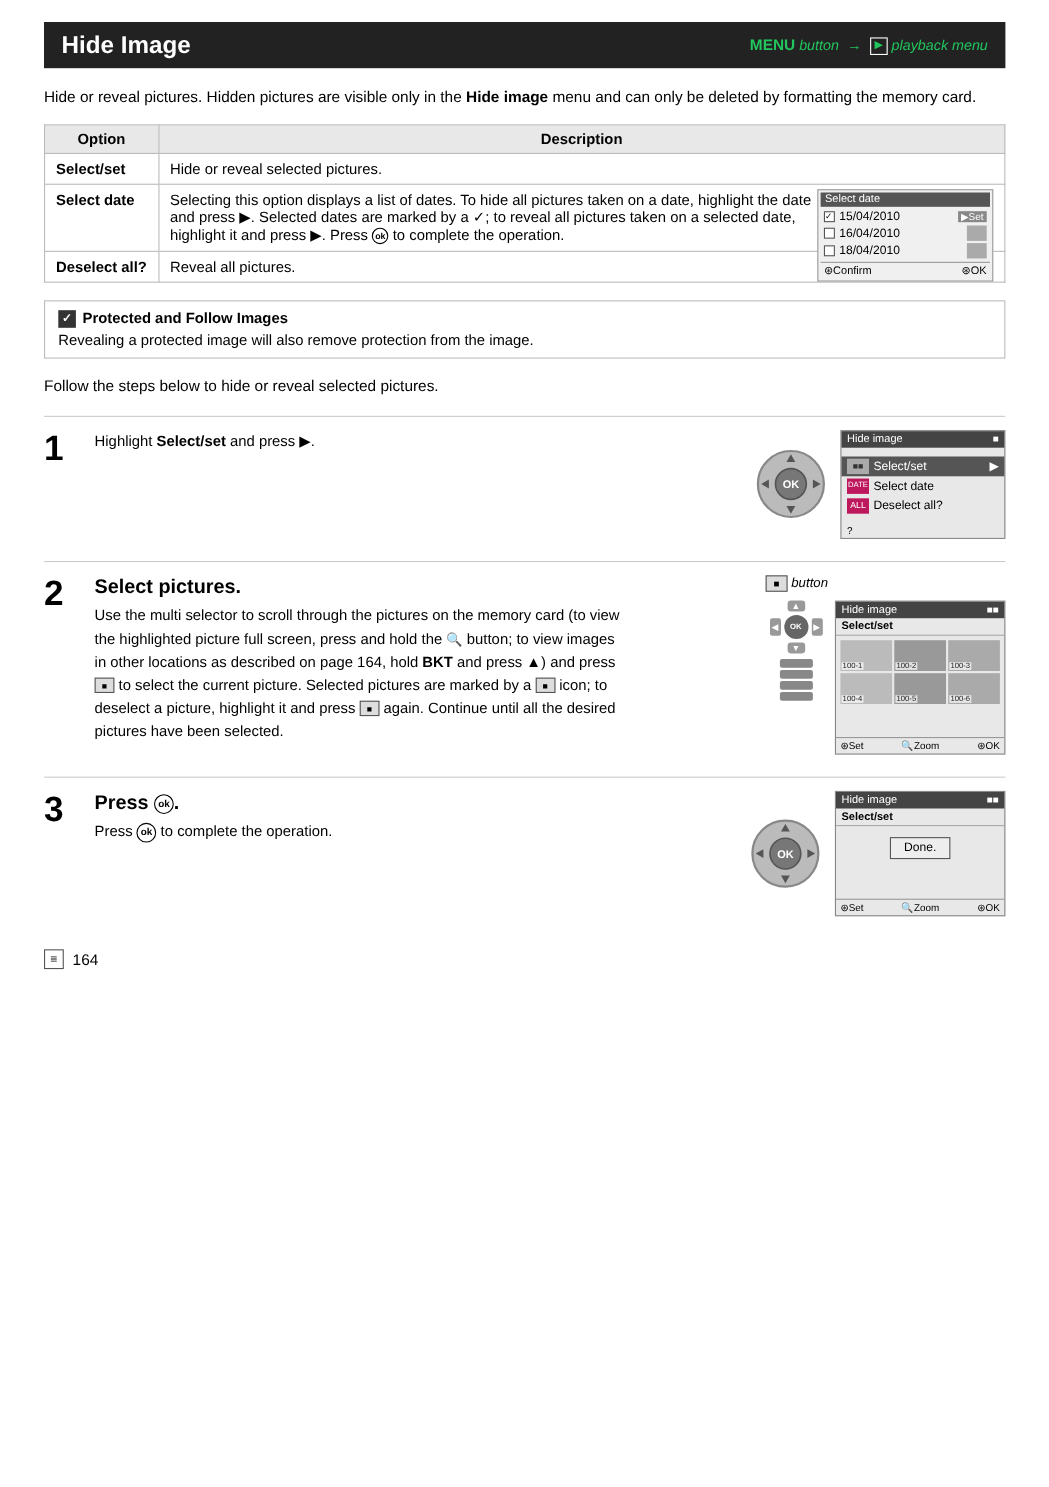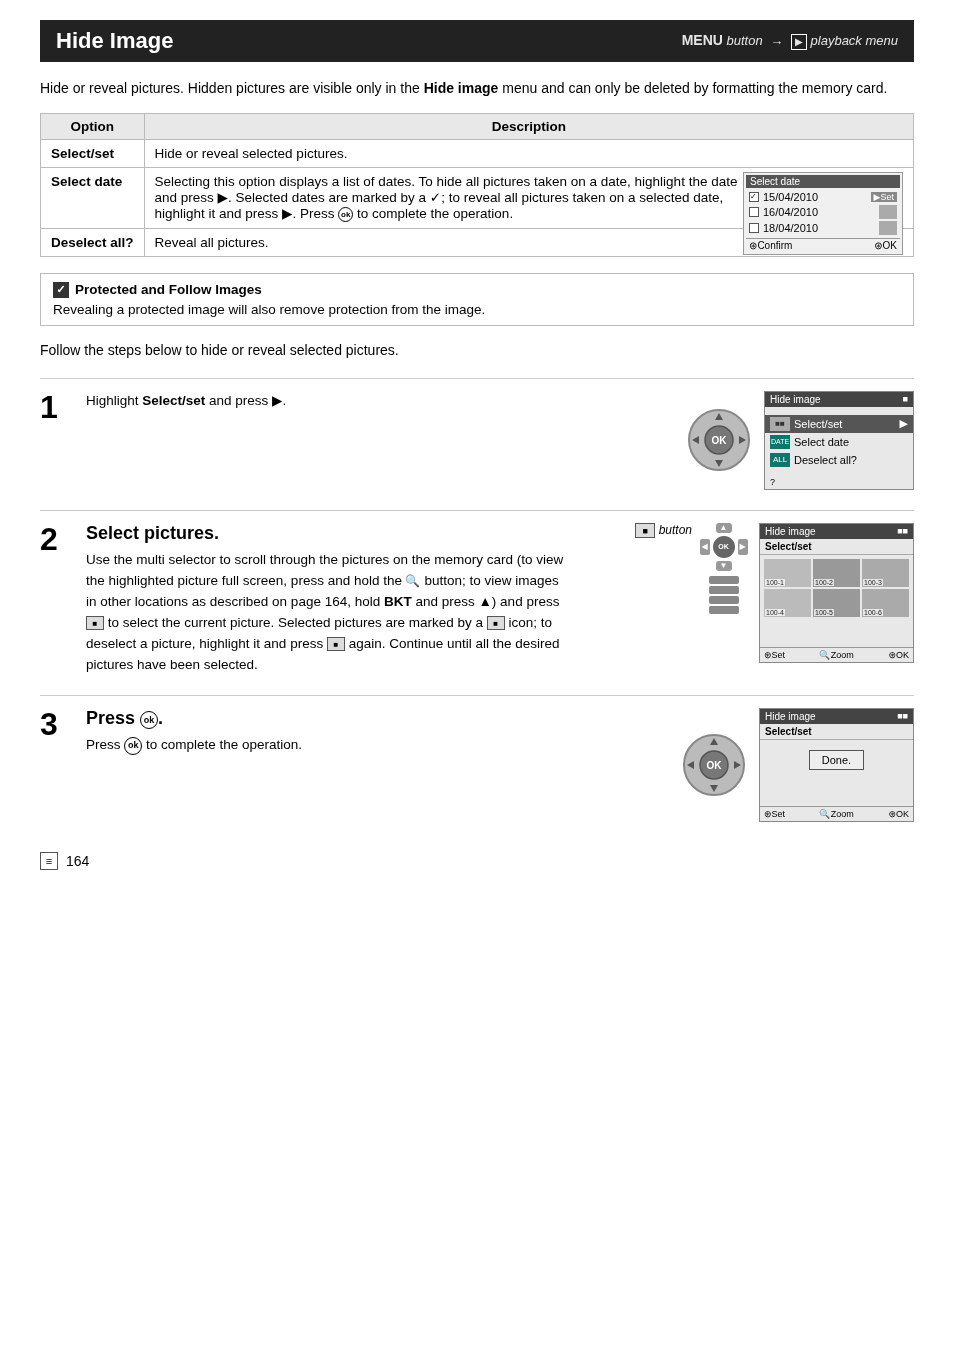--- a/index.html
+++ b/index.html
@@ -23,21 +23,21 @@
       padding: 8px 16px;
       margin-bottom: 16px;
     }
     .page-header-title {
       font-size: 22px;
       font-weight: bold;
       color: #fff;
     }
     .page-header-menu {
       font-size: 13px;
-      color: #e5e5e5;
+      color: #22c55e;
     }
     .page-header-menu .menu-word {
       font-weight: bold;
       font-variant: small-caps;
       font-size: 14px;
     }
     .page-header-menu em {
       font-style: italic;
     }
     .arrow-right {
@@ -253,21 +253,21 @@
       font-size: 11px;
       gap: 4px;
     }
     .cs-row.highlighted {
       background: #555;
       color: #fff;
     }
     .cs-icon {
       width: 20px;
       height: 14px;
-      background: #0f766e;
+      background: #be185d;
       display: inline-block;
       flex-shrink: 0;
       font-size: 9px;
       color: #fff;
       text-align: center;
       line-height: 14px;
     }
     .cs-arrow {
       margin-left: auto;
     }
@@ -477,21 +477,21 @@
 </div>
 
 <div class="step">
   <div class="step-number">2</div>
   <div class="step-content">
     <div class="step-title">Select pictures.</div>
     <div class="step-body" style="max-width:480px;">
       Use the multi selector to scroll through the pictures on the memory card (to view the highlighted picture full screen, press and hold the <span style="font-size:12px;">🔍</span> button; to view images in other locations as described on page 164, hold <strong>BKT</strong> and press ▲) and press <span class="thumb-icon">■</span> to select the current picture.  Selected pictures are marked by a <span class="thumb-icon">■</span> icon; to deselect a picture, highlight it and press <span class="thumb-icon">■</span> again. Continue until all the desired pictures have been selected.
     </div>
   </div>
-  <div class="step-images" style="flex-direction:row; align-items:flex-start; gap:4px;">
+  <div class="step-images" style="flex-direction:column; align-items:flex-start; gap:4px;">
     <div class="step2-button-label">
       <span class="thumb-icon" style="width:20px;height:15px;font-size:9px;">■</span> <em>button</em>
     </div>
     <div style="display:flex;gap:8px;">
 
       <div style="display:flex;flex-direction:column;align-items:center;gap:3px;width:55px;">
         <div style="width:16px;height:10px;background:#999;border-radius:3px;display:flex;align-items:center;justify-content:center;font-size:8px;color:#fff;">▲</div>
         <div style="display:flex;gap:3px;align-items:center;">
           <div style="width:10px;height:16px;background:#999;border-radius:2px;display:flex;align-items:center;justify-content:center;font-size:8px;color:#fff;">◀</div>
           <div style="width:22px;height:22px;background:#666;border-radius:50%;display:flex;align-items:center;justify-content:center;font-size:7px;font-weight:bold;color:#fff;">OK</div>

